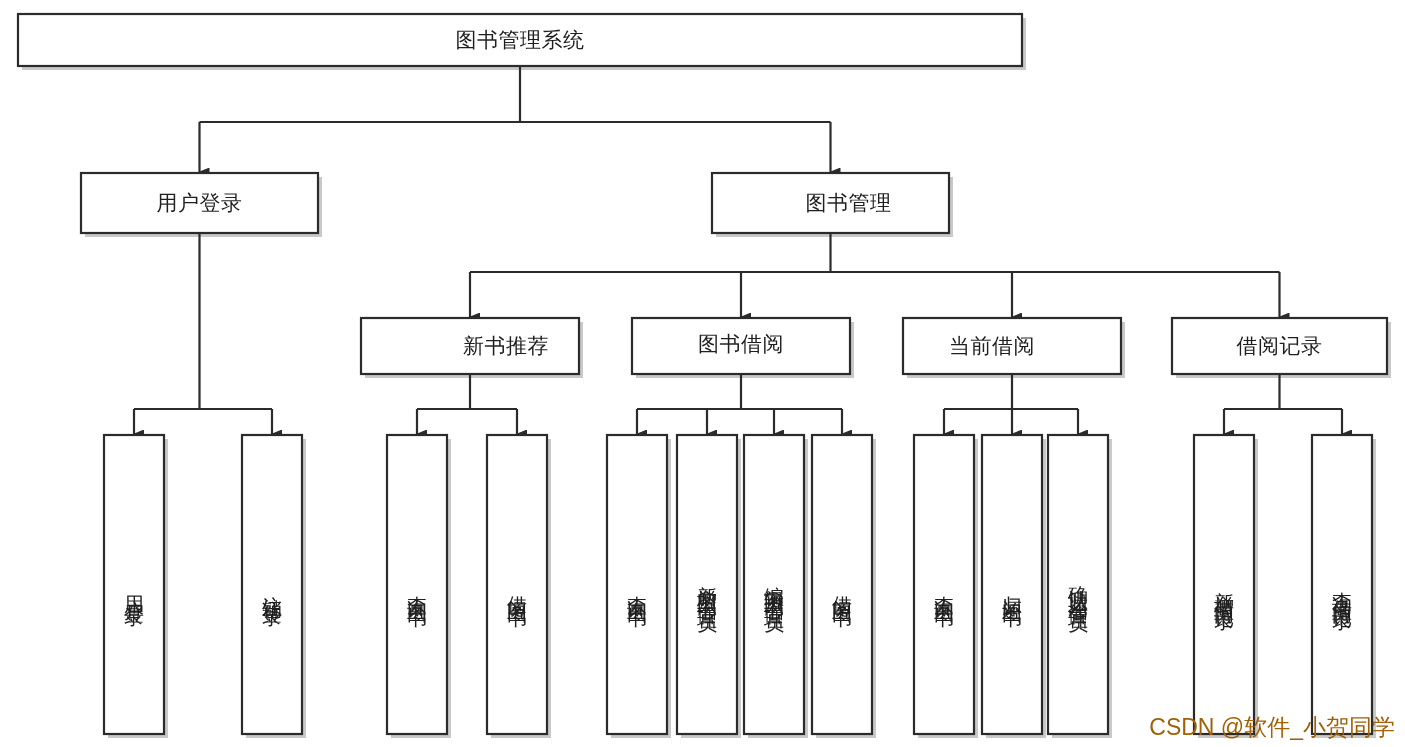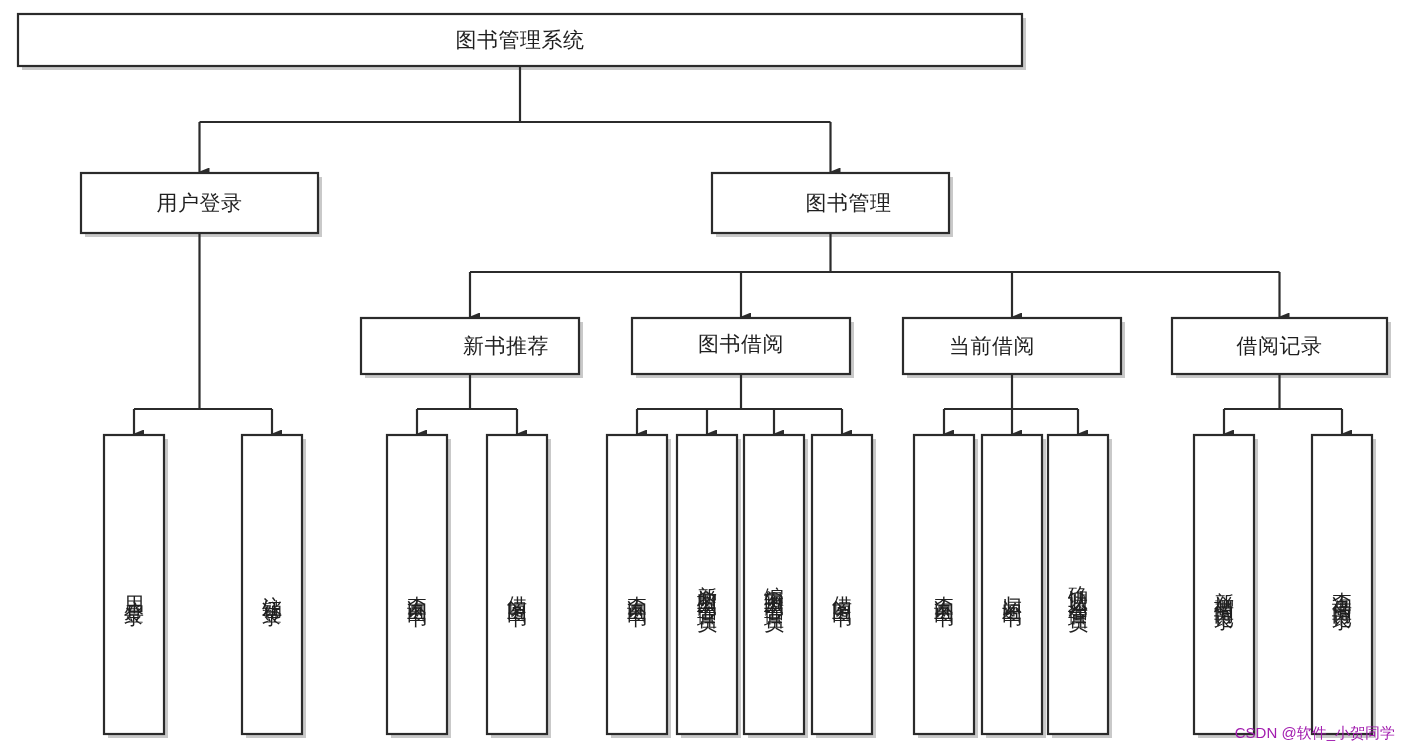--- a/index.html
+++ b/index.html
@@ -61,22 +61,22 @@
     text-orientation: upright;
     font-size: 20px;
     line-height: 1.35;
     letter-spacing: 4px;
     padding-top: 6px;
   }
   .watermark {
     position: absolute;
     right: 10px;
     bottom: 4px;
-    font-size: 15px;
-    color: #a21caf;
+    font-size: 23px;
+    color: #a16207;
     font-family: "Liberation Sans", "DejaVu Sans", sans-serif;
     white-space: nowrap;
     pointer-events: none;
     margin-top: 48px;
   }
 </style>
 </head>
 <body>
 
 <div id="diagram-root">

